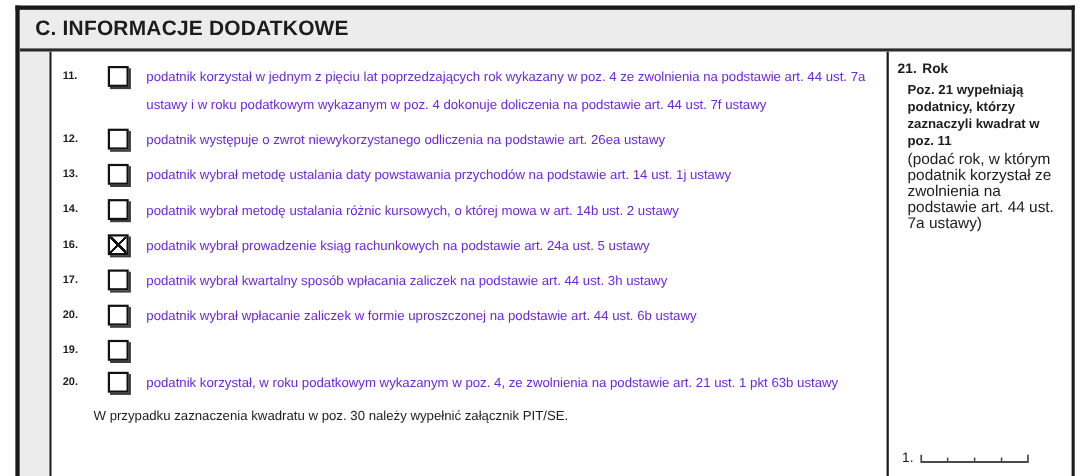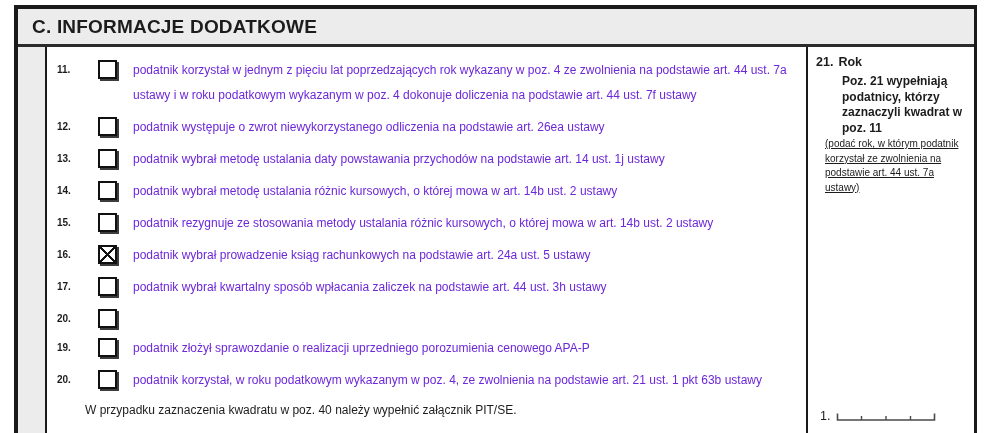--- a/index.html
+++ b/index.html
@@ -52,22 +52,22 @@
       linear-gradient(45deg,  transparent 44%, #101010 44%, #101010 56%, transparent 56%),
       linear-gradient(135deg, transparent 44%, #101010 44%, #101010 56%, transparent 56%);
   }
   .item-text {
     font-size: 12px; line-height: 25px; padding-top: 0;
     white-space: pre-wrap; color: #6d28d9;
   }
   .footer-note { margin: 10px 0 0 28px; font-size: 12px; color: #1c1c1c; }
   
   .sb-head { display: flex; gap: 5px; font-weight: bold; font-size: 12.5px; margin: 2px 0 5px 0; text-align: center; }
-  .sb-bold { font-weight: bold; font-size: 12px; line-height: 15.5px; margin-left: 26px; width: 128px; }
-  .sb-note { font-size: 10px; line-height: 14.5px; margin-left: 9px; margin-top: 1px; width: 138px; text-decoration: underline; }
+  .sb-bold { font-weight: bold; font-size: 12px; line-height: 15.5px; margin-left: 9px; width: 128px; }
+  .sb-note { font-size: 14px; line-height: 14.5px; margin-left: 9px; margin-top: 1px; width: 138px; }
   .sb-entry { margin-top: auto; display: flex; align-items: flex-end; gap: 6px; padding: 0 0 13px 4px; }
   .sb-entry-num { font-size: 12.5px; line-height: 12px; }
   .comb { display: block; }
 </style>
 </head>
 <body>
 
 <div class="page">
   <div class="form-box">
 
@@ -98,56 +98,51 @@
           <span class="checkbox"></span>
           <span class="item-text">podatnik wybrał metodę ustalania daty powstawania przychodów na podstawie art. 14 ust. 1j ustawy</span>
         </div>
 
         <div class="item">
           <span class="item-num">14.</span>
           <span class="checkbox"></span>
           <span class="item-text">podatnik wybrał metodę ustalania różnic kursowych, o której mowa w art. 14b ust. 2 ustawy</span>
         </div>
 
-        <div class="item">
-          <span class="item-num">15.</span>
-          <span class="checkbox"></span>
-          <span class="item-text">podatnik rezygnuje ze stosowania metody ustalania różnic kursowych, o której mowa w art. 14b ust. 2 ustawy</span>
-        </div>
 
         <div class="item">
           <span class="item-num">16.</span>
           <span class="checkbox checked"></span>
           <span class="item-text">podatnik wybrał prowadzenie ksiąg rachunkowych na podstawie art. 24a ust. 5 ustawy</span>
         </div>
 
         <div class="item">
           <span class="item-num">17.</span>
           <span class="checkbox"></span>
           <span class="item-text">podatnik wybrał kwartalny sposób wpłacania zaliczek na podstawie art. 44 ust. 3h ustawy</span>
         </div>
 
         <div class="item">
           <span class="item-num">20.</span>
           <span class="checkbox"></span>
+          <span class="item-text">podatnik wybrał wpłacanie zaliczek w formie uproszczonej na podstawie art. 44 ust. 6b ustawy</span>
         </div>
 
         <div class="item">
           <span class="item-num">19.</span>
           <span class="checkbox"></span>
-          <span class="item-text">podatnik złożył sprawozdanie o realizacji uprzedniego porozumienia cenowego APA-P</span>
         </div>
 
         <div class="item">
           <span class="item-num">20.</span>
           <span class="checkbox"></span>
           <span class="item-text">podatnik korzystał, w roku podatkowym wykazanym w poz. 4, ze zwolnienia na podstawie art. 21 ust. 1 pkt 63b ustawy</span>
         </div>
 
-        <div class="footer-note">W przypadku zaznaczenia kwadratu w poz. 40 należy wypełnić załącznik PIT/SE.</div>
+        <div class="footer-note">W przypadku zaznaczenia kwadratu w poz. 30 należy wypełnić załącznik PIT/SE.</div>
       </div>
 
       <div class="sidebar">
         <div class="sb-head">
           <span>21.</span>
           <span>Rok</span>
         </div>
         <div class="sb-bold">Poz. 21 wypełniają podatnicy, którzy zaznaczyli kwadrat w poz. 11</div>
         <div class="sb-note">(podać rok, w którym podatnik korzystał ze zwolnienia na podstawie art. 44 ust. 7a ustawy)</div>
         <div class="sb-entry">

